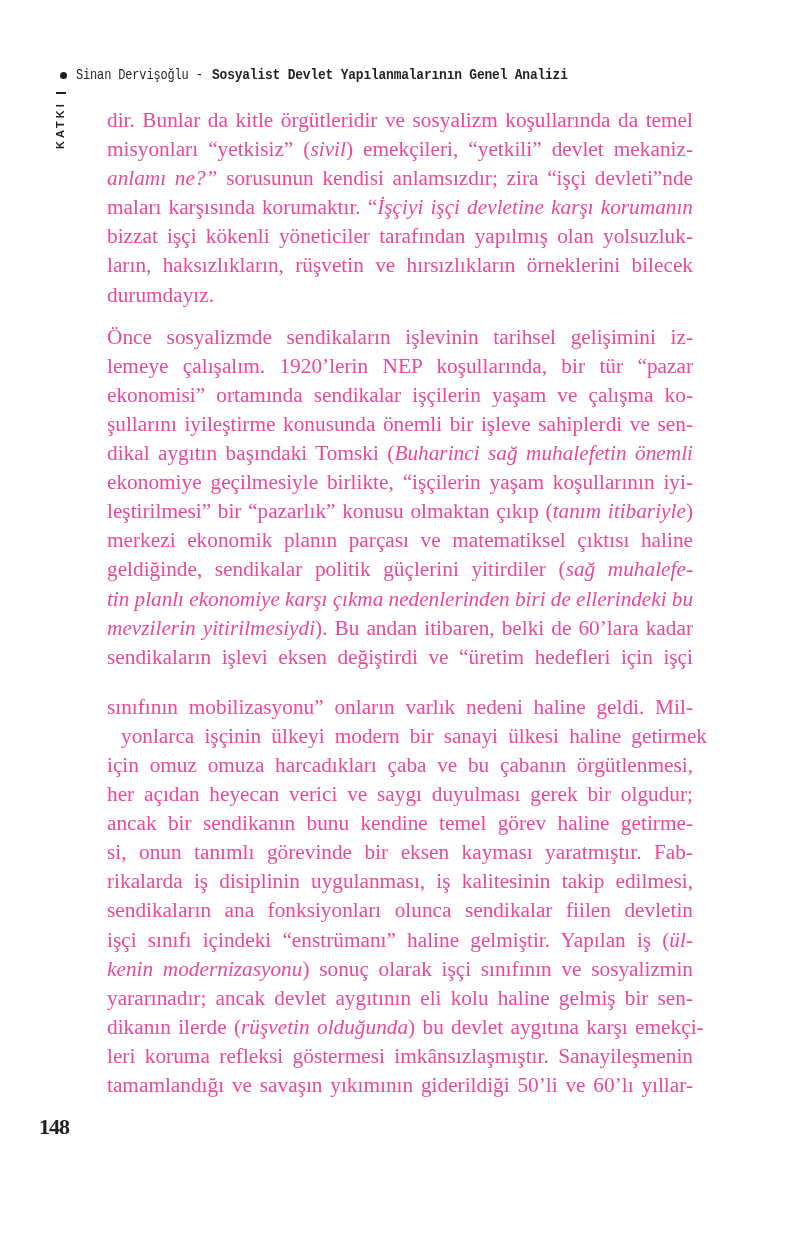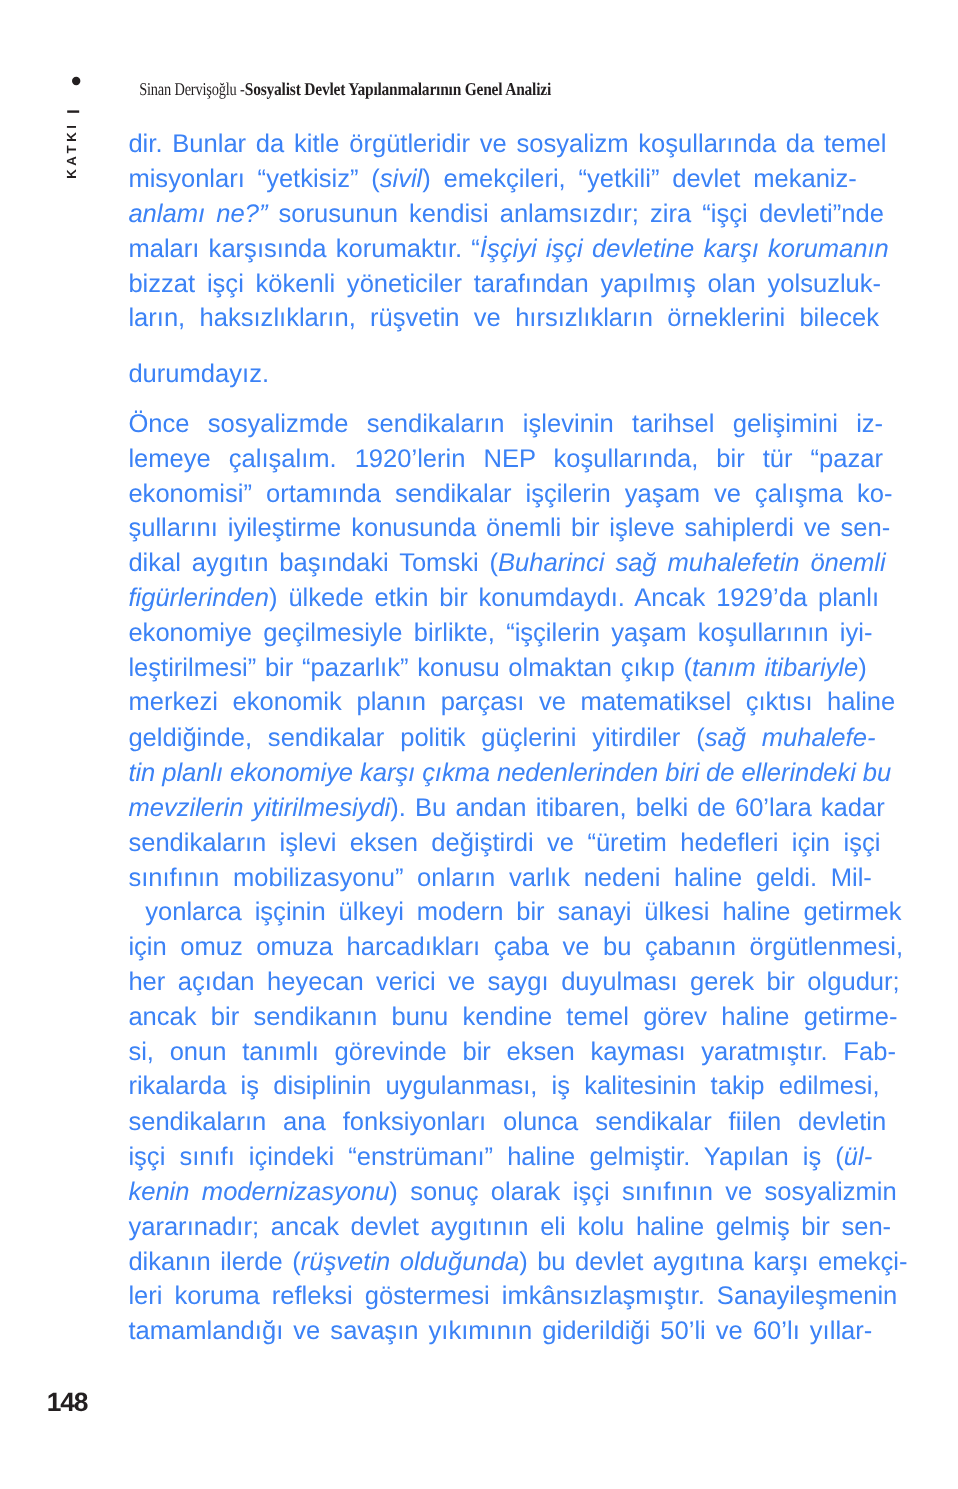--- a/index.html
+++ b/index.html
@@ -1,35 +1,35 @@
 <!DOCTYPE html>
 <html><head>
 <meta charset="utf-8">
 <style>
   html, body { margin:0; padding:0; background:#ffffff; }
   body { width:798px; height:1241px; position:relative; overflow:hidden; color:#231f20; }
-  .header { position:absolute; left:60px; top:64px; height:22px; display:flex; 
-    font-family:Liberation Serif, serif; font-size:15px; letter-spacing:-0.2px;gap:40px; }
+  .header { position:absolute; left:60px; top:64px; height:22px; display:flex; align-items:center;
+    font-family:Liberation Mono, monospace; font-size:15px; letter-spacing:-0.2px; }
   .bullet { width:7px; height:7px; border-radius:50%; background:#231f20; margin-right:9px; }
   .author { font-weight:normal; transform:scaleX(0.8); transform-origin:left center; display:inline-block; white-space:nowrap; }
   .header-row { display:flex; align-items:center; }
   .title { font-weight:bold; white-space:nowrap; transform:scaleX(0.86); transform-origin:left center; display:inline-block; margin-left:-22px; }
   .rule { position:absolute; left:56px; top:92px; width:10px; height:2px; background:#231f20; }
   .side-label { position:absolute; left:54px; top:100px; width:16px; height:50px;
     font-family:"Liberation Sans", sans-serif; font-weight:bold; font-size:11px; letter-spacing:3px;
     writing-mode:vertical-rl; transform:rotate(180deg); text-align:center; color:#231f20; }
   .body { position:absolute; left:107px; top:106px; width:586px;
-    font-family:Liberation Sans, sans-serif; font-size:21.3px; line-height:29.1px; color:#3b82f6; }
+    font-family:Liberation Serif, serif; font-size:21.3px; line-height:29.1px; color:#ec4899; }
   .para { margin:0; text-align:justify; hyphens:manual; }
   .para + .para { margin-top:13px; }
   .line { display:block; text-align:justify; text-align-last:justify; white-space:nowrap; }
-  .line.last { text-align-last:left;margin-top:16px; }
+  .line.last { text-align-last:left; }
   .line span { white-space:pre; }
   .it { font-style:italic; }
-  .page-num { position:absolute; left:39px; top:1156px; font-family:Liberation Sans, sans-serif;
+  .page-num { position:absolute; left:39px; top:1114px; font-family:Liberation Serif, serif;
     font-weight:bold; font-size:22px; letter-spacing:-1px; color:#231f20; }
 </style>
 </head>
 <body>
 
 <div class="header">
   <span class="bullet"></span>
   <span class="header-row">
     <span class="author">Sinan Dervişoğlu -</span>
     <span class="title">Sosyalist Devlet Yapılanmalarının Genel Analizi</span>
@@ -47,29 +47,28 @@
       <span class="line" style="display: block; word-spacing: 3.87277px;"><span>bizzat işçi kökenli yöneticiler tarafından yapılmış olan yolsuzluk-</span></span>
       <span class="line" style="display: block; word-spacing: 6px;"><span>ların, haksızlıkların, rüşvetin ve hırsızlıkların örneklerini bilecek</span></span>
       <span class="line last"><span>durumdayız.</span></span>
     </div>
     <div class="para">
       <span class="line" style="display: block; word-spacing: 9.34375px;"><span>Önce sosyalizmde sendikaların işlevinin tarihsel gelişimini iz-</span></span>
       <span class="line" style="display: block; word-spacing: 9.05804px;"><span>lemeye çalışalım. 1920’lerin NEP koşullarında, bir tür “pazar</span></span>
       <span class="line" style="display: block; word-spacing: 5.73438px;"><span>ekonomisi” ortamında sendikalar işçilerin yaşam ve çalışma ko-</span></span>
       <span class="line" style="display: block; word-spacing: 2.27344px;"><span>şullarını iyileştirme konusunda önemli bir işleve sahiplerdi ve sen-</span></span>
       <span class="line" style="display: block; word-spacing: 3.11384px;"><span>dikal aygıtın başındaki Tomski (</span><span class="it">Buharinci sağ muhalefetin önemli</span></span>
-      <span class="line" style="display: block; word-spacing: 3.10268px;"><span class="it">figürlerinden</span><span>) ülkede etkin bir konumdaydı. Ancak 1929’da planlı</span></span>
       <span class="line" style="display: block; word-spacing: 3.52865px;"><span>ekonomiye geçilmesiyle birlikte, “işçilerin yaşam koşullarının iyi-</span></span>
       <span class="line" style="display: block; word-spacing: 1.33482px;"><span>leştirilmesi” bir “pazarlık” konusu olmaktan çıkıp (</span><span class="it">tanım itibariyle</span><span>)</span></span>
       <span class="line" style="display: block; word-spacing: 6.24107px;"><span>merkezi ekonomik planın parçası ve matematiksel çıktısı haline</span></span>
       <span class="line" style="display: block; word-spacing: 7.27344px;"><span>geldiğinde, sendikalar politik güçlerini yitirdiler (</span><span class="it">sağ muhalefe-</span></span>
       <span class="line" style="display: block; letter-spacing: -0.0529891px;"><span class="it">tin planlı ekonomiye karşı çıkma nedenlerinden biri de ellerindeki bu</span></span>
       <span class="line" style="display: block; word-spacing: 1.69141px;"><span class="it">mevzilerin yitirilmesiydi</span><span>). Bu andan itibaren, belki de 60’lara kadar</span></span>
       <span class="line" style="display: block; word-spacing: 5.23828px;"><span>sendikaların işlevi eksen değiştirdi ve “üretim hedefleri için işçi</span></span>
-      <span class="line" style="display: block; word-spacing: 5.47098px;"><span>sınıfının mobilizasyonu” onların varlık nedeni haline geldi. Mil-</span></span>
+      <span class="line" style="display: block; word-spacing: 5.47098px; margin-top: 21px;"><span>sınıfının mobilizasyonu” onların varlık nedeni haline geldi. Mil-</span></span>
       <span class="line" style="display: block; word-spacing: 4.79297px; margin-left: 14px;"><span>yonlarca işçinin ülkeyi modern bir sanayi ülkesi haline getirmek</span></span>
       <span class="line" style="display: block; word-spacing: 5.36719px;"><span>için omuz omuza harcadıkları çaba ve bu çabanın örgütlenmesi,</span></span>
       <span class="line" style="display: block; word-spacing: 4.46354px;"><span>her açıdan heyecan verici ve saygı duyulması gerek bir olgudur;</span></span>
       <span class="line" style="display: block; word-spacing: 5.98047px;"><span>ancak bir sendikanın bunu kendine temel görev haline getirme-</span></span>
       <span class="line" style="display: block; word-spacing: 7.15234px;"><span>si, onun tanımlı görevinde bir eksen kayması yaratmıştır. Fab-</span></span>
       <span class="line" style="display: block; word-spacing: 5.89062px;"><span>rikalarda iş disiplinin uygulanması, iş kalitesinin takip edilmesi,</span></span>
       <span class="line" style="display: block; word-spacing: 8.16927px;"><span>sendikaların ana fonksiyonları olunca sendikalar fiilen devletin</span></span>
       <span class="line" style="display: block; word-spacing: 5.81836px;"><span>işçi sınıfı içindeki “enstrümanı” haline gelmiştir. Yapılan iş (</span><span class="it">ül-</span></span>
       <span class="line" style="display: block; word-spacing: 4.3683px;"><span class="it">kenin modernizasyonu</span><span>) sonuç olarak işçi sınıfının ve sosyalizmin</span></span>
       <span class="line" style="display: block; word-spacing: 3.80382px;"><span>yararınadır; ancak devlet aygıtının eli kolu haline gelmiş bir sen-</span></span>

